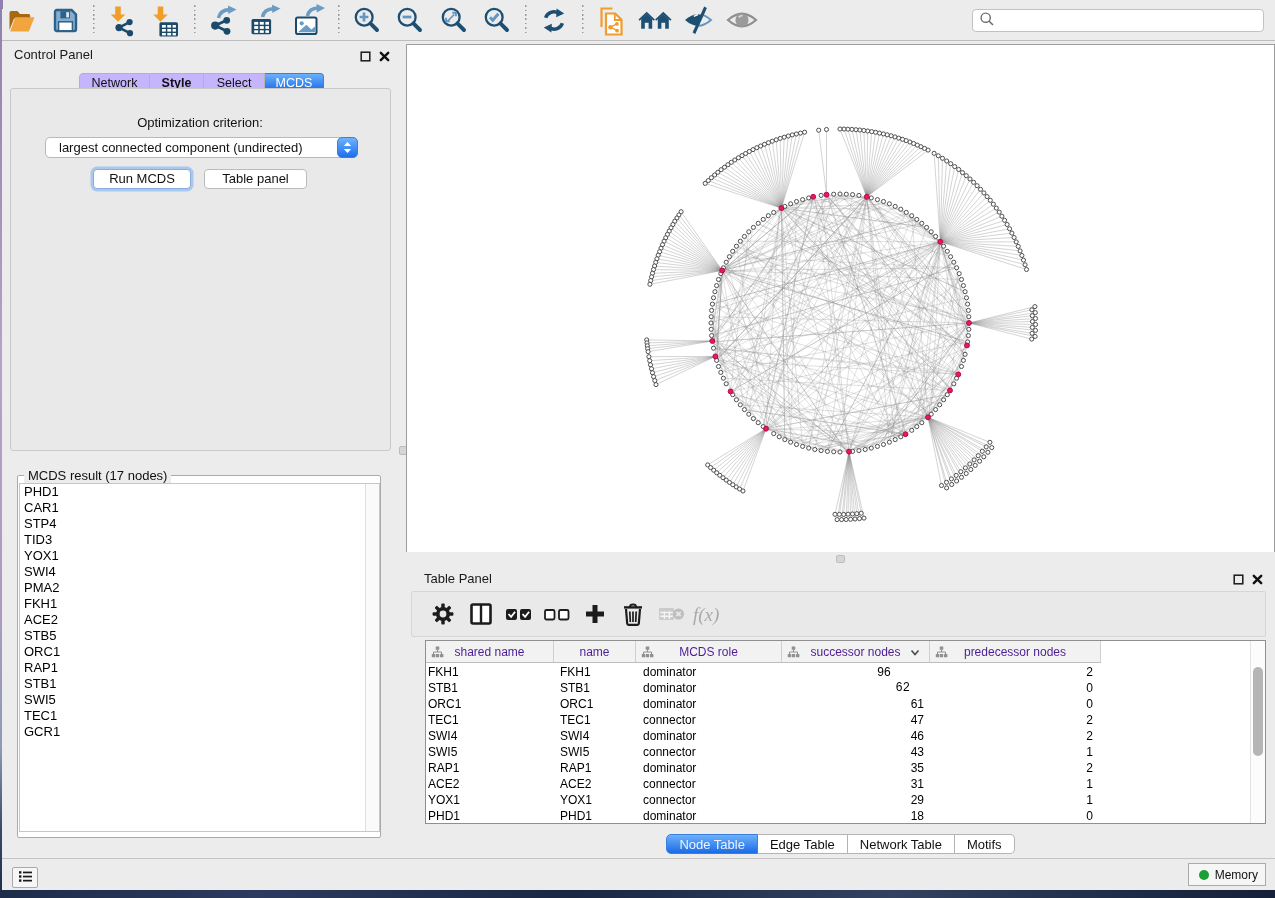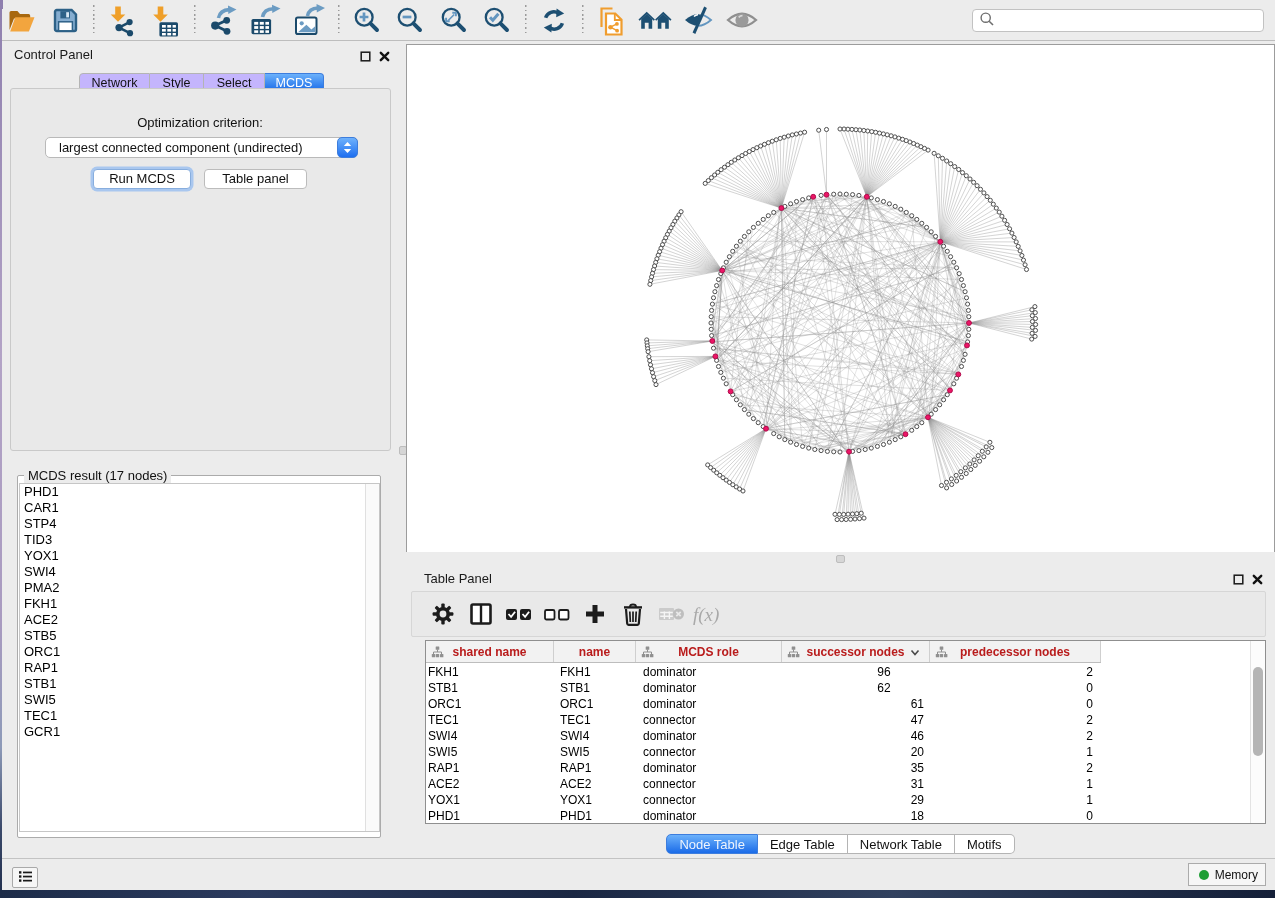--- a/index.html
+++ b/index.html
@@ -71,21 +71,21 @@
 
   
   #table-panel { left:406px; top:565px; width:869px; height:293px; background:#ececec; }
   #tp-title { left:18px; top:6px; font-size:13px; color:#1a1a1a; }
   #tp-toolbar { left:5px; top:26px; width:855px; height:46px; background:#e9e9e9;
                 border:1px solid #d6d6d6; border-radius:2px; display:flex; align-items:center; padding-left:12px; }
   .tpbtn { width:38px; height:36px; display:flex; align-items:center; justify-content:center; flex:0 0 auto; }
   #tp-table { left:19px; top:75px; width:841px; height:184px; background:#fff;
               border:1px solid #8f8f8f; overflow:hidden; }
   #tp-header { position:absolute; left:0; top:0; height:22px; width:675px; background:#f2f2f2;
-               border-bottom:1px solid #bdbdbd; display:flex; font-size:12px; color:#b91c1c;font-weight:bold; }
+               border-bottom:1px solid #bdbdbd; display:flex; font-size:12px; color:#4c1d95; }
   .th { position:relative; display:flex; align-items:center; justify-content:center;
         border-right:1px solid #cfcfcf; height:100%; }
   .th .hicon { position:absolute; left:5px; top:5px; }
   .th .hsort { position:absolute; right:9px; top:8px; }
   .trow { position:absolute; left:0; height:16px; font-size:12px; color:#000; width:675px; }
   .trow span { position:absolute; top:0; line-height:16px; }
   #tp-scroll { position:absolute; right:0; top:0; width:15px; height:100%; background:#fcfcfc;
                border-left:1px solid #e3e3e3; }
   #tp-thumb { position:absolute; left:2px; top:26px; width:10px; height:89px; background:#b5b5b5; border-radius:5px; }
   #tp-tabs { left:0; right:0; top:269px; display:flex; justify-content:center; }
@@ -340,21 +340,21 @@
   <div class="float-btns">
     <span><svg width="11" height="11" viewBox="0 0 11 11">
           <rect x="1.2" y="1.2" width="8.6" height="8.6" fill="none" stroke="#1a1a1a" stroke-width="1.5"></rect>
         </svg></span>
     <span><svg width="11" height="11" viewBox="0 0 11 11">
           <path d="M1.8 1.8 L9.2 9.2 M9.2 1.8 L1.8 9.2" stroke="#111" stroke-width="2.4" stroke-linecap="round"></path>
         </svg></span>
   </div>
   <div id="cp-tabs" class="abs">
       <div class="cptab" style="width: 71px;">Network</div>
-      <div class="cptab" style="width: 54px;">Style</div>
+      <div class="cptab" style="width: 54px; font-weight: bold;">Style</div>
       <div class="cptab" style="width: 61px;">Select</div>
       <div class="cptab sel" style="width: 59px;">MCDS</div>
     </div>
   <div id="cp-content" class="abs"></div>
   <div id="opt-label" class="abs">Optimization criterion:</div>
   <div id="opt-select" class="abs">
     <span>largest connected component (undirected)</span>
     <div id="opt-stepper" class="abs">
       <svg width="19" height="19" viewBox="0 0 19 19">
         <path d="M5.8 8 L9.5 4 L13.2 8 Z" fill="#fff"></path>
@@ -1385,21 +1385,21 @@
           <span style="left: 2px;">FKH1</span>
           <span style="left: 134px;">FKH1</span>
           <span style="left: 217px;">dominator</span>
           <span style="left: 418px; width: 80px; text-align: center;">96</span>
           <span style="left: 587px; width: 80px; text-align: right;">2</span>
         </div>
         <div class="trow" style="top: 39px;">
           <span style="left: 2px;">STB1</span>
           <span style="left: 134px;">STB1</span>
           <span style="left: 217px;">dominator</span>
-          <span style="left: 418px; width: 80px; text-align: center;">62</span>
+          <span style="left: 404px; width: 80px; text-align: right; font-family: Liberation Mono, monospace;">62</span>
           <span style="left: 587px; width: 80px; text-align: right;">0</span>
         </div>
         <div class="trow" style="top: 55px;">
           <span style="left: 2px;">ORC1</span>
           <span style="left: 134px;">ORC1</span>
           <span style="left: 217px;">dominator</span>
           <span style="left: 418px; width: 80px; text-align: right;">61</span>
           <span style="left: 587px; width: 80px; text-align: right;">0</span>
         </div>
         <div class="trow" style="top: 71px;">
@@ -1413,21 +1413,21 @@
           <span style="left: 2px;">SWI4</span>
           <span style="left: 134px;">SWI4</span>
           <span style="left: 217px;">dominator</span>
           <span style="left: 418px; width: 80px; text-align: right;">46</span>
           <span style="left: 587px; width: 80px; text-align: right;">2</span>
         </div>
         <div class="trow" style="top: 103px;">
           <span style="left: 2px;">SWI5</span>
           <span style="left: 134px;">SWI5</span>
           <span style="left: 217px;">connector</span>
-          <span style="left: 418px; width: 80px; text-align: right;">20</span>
+          <span style="left: 418px; width: 80px; text-align: right;">43</span>
           <span style="left: 587px; width: 80px; text-align: right;">1</span>
         </div>
         <div class="trow" style="top: 119px;">
           <span style="left: 2px;">RAP1</span>
           <span style="left: 134px;">RAP1</span>
           <span style="left: 217px;">dominator</span>
           <span style="left: 418px; width: 80px; text-align: right;">35</span>
           <span style="left: 587px; width: 80px; text-align: right;">2</span>
         </div>
         <div class="trow" style="top: 135px;">

